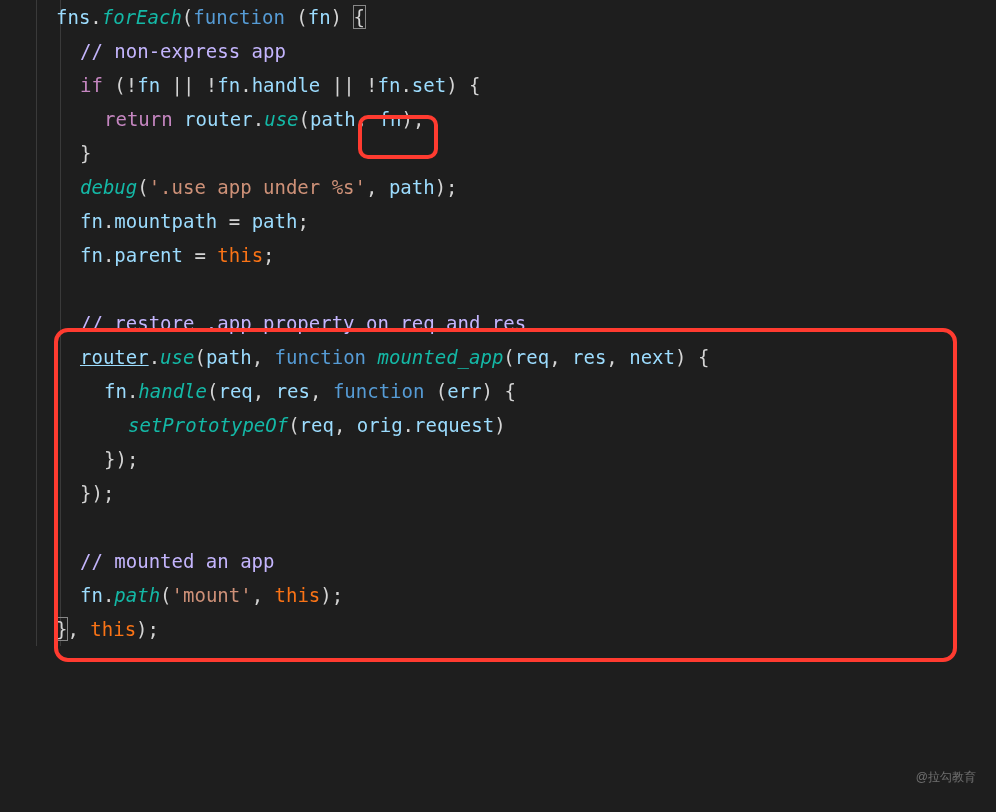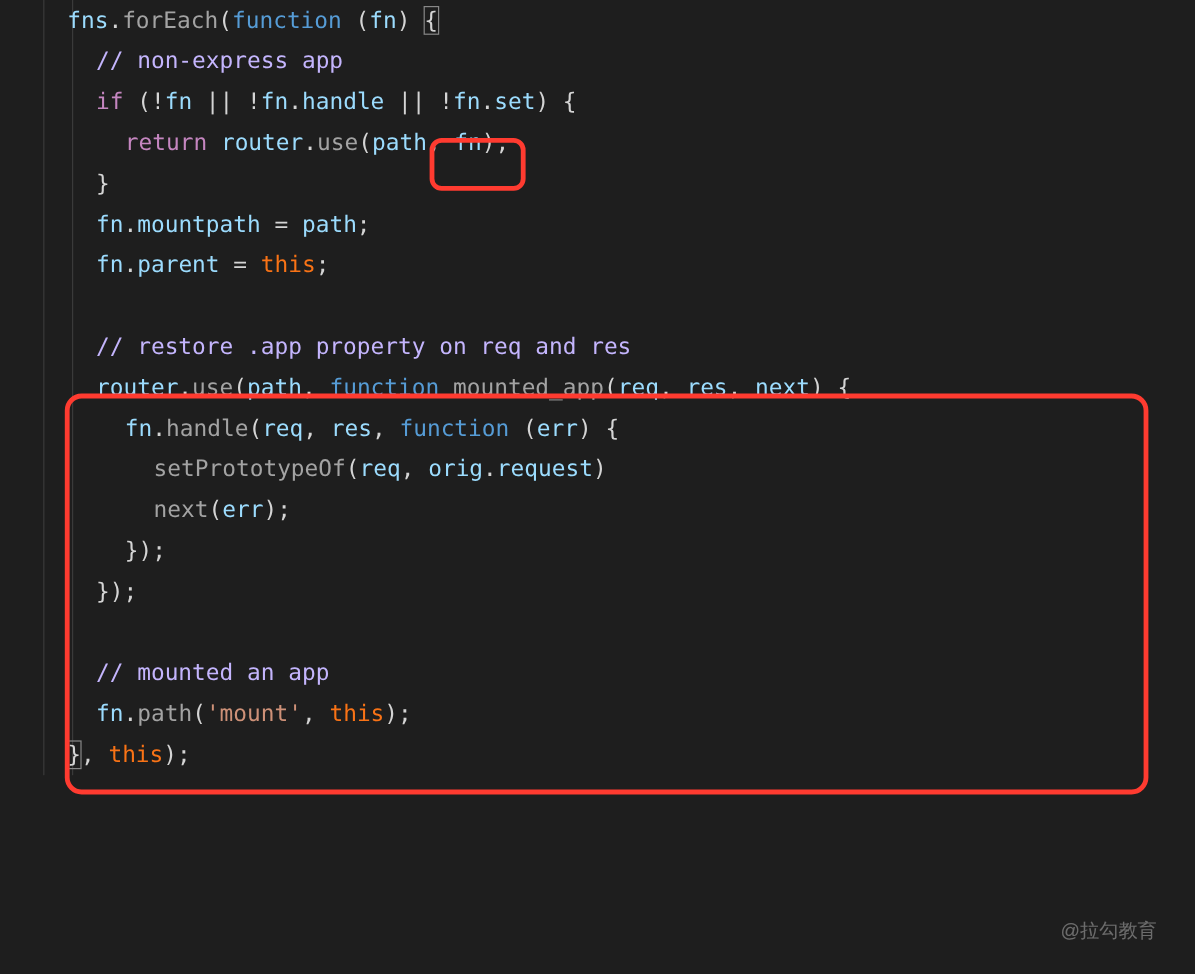--- a/index.html
+++ b/index.html
@@ -19,21 +19,21 @@
     padding: 0 0 0 8px;
     position: relative;
   }
   .line {
     white-space: pre;
     position: relative;
     padding-left: 6px;
   }
   .kw      { color: #c586c0; }
   .kw2     { color: #569cd6; }
-  .fn      { color: #a3a3a3; }
+  .fn      { color: #14b8a6; font-style: italic; }
   .var     { color: #9cdcfe; }
   .prop    { color: #9cdcfe; }
   .str     { color: #ce9178; }
   .cmt     { color: #c4b5fd; }
   .this    { color: #f97316; }
   .link    { text-decoration: underline; }
   .bracket-hl {
     border: 1px solid #888;
     margin: -1px;
     padding: 0;
@@ -53,24 +53,24 @@
     border: 4px solid #ff3b30;
     border-radius: 14px;
     left: 54px;
     top: 328px;
     width: 903px;
     height: 334px;
     pointer-events: none;
   }
   .watermark {
     position: absolute;
-    right: 32px;
+    right: 20px;
     bottom: 18px;
     color: rgba(255,255,255,0.35);
-    font-size: 16px;
+    font-size: 12px;
     font-family: sans-serif;
     text-align: right;
   }
   .i1 { padding-left: 48px; }
   .i2 { padding-left: 72px; }
   .i3 { padding-left: 96px; }
   .i4 { padding-left: 120px; }
   .guide {
     position:absolute;
     top:0;bottom:0;width:0;
@@ -87,38 +87,38 @@
   <div class="line i1"><span class="var">fns</span><span>.</span><span class="fn">forEach</span><span>(</span><span class="kw2">function</span><span> (</span><span class="var">fn</span><span>) </span><span class="bracket-hl">{</span></div>
 
   <div class="line i2"><span class="cmt">// non-express app</span></div>
 
   <div class="line i2"><span class="kw">if</span><span> (!</span><span class="var">fn</span><span> || !</span><span class="var">fn</span><span>.</span><span class="prop">handle</span><span> || !</span><span class="var">fn</span><span>.</span><span class="prop">set</span><span>) {</span></div>
 
   <div class="line i3"><span class="kw">return</span><span> </span><span class="var">router</span><span>.</span><span class="fn">use</span><span>(</span><span class="var">path</span><span>, </span><span class="var">fn</span><span>);</span></div>
 
   <div class="line i2"><span>}</span></div>
 
+  <div class="line i2"><span class="fn">debug</span><span>(</span><span class="str">'.use app under %s'</span><span>, </span><span class="var">path</span><span>);</span></div>
 
   <div class="line i2"><span class="var">fn</span><span>.</span><span class="prop">mountpath</span><span> = </span><span class="var">path</span><span>;</span></div>
 
   <div class="line i2"><span class="var">fn</span><span>.</span><span class="prop">parent</span><span> = </span><span class="this">this</span><span>;</span></div>
 
   <div class="line">&nbsp;</div>
 
   <div class="line i2"><span class="cmt">// restore .app property on req and res</span></div>
 
   <div class="line i2"><span class="var link">router</span><span>.</span><span class="fn">use</span><span>(</span><span class="var">path</span><span>, </span><span class="kw2">function</span><span> </span><span class="fn">mounted_app</span><span>(</span><span class="var">req</span><span>, </span><span class="var">res</span><span>, </span><span class="var">next</span><span>) {</span></div>
 
 
   <div class="line i3"><span class="var">fn</span><span>.</span><span class="fn">handle</span><span>(</span><span class="var">req</span><span>, </span><span class="var">res</span><span>, </span><span class="kw2">function</span><span> (</span><span class="var">err</span><span>) {</span></div>
 
   <div class="line i4"><span class="fn">setPrototypeOf</span><span>(</span><span class="var">req</span><span>, </span><span class="var">orig</span><span>.</span><span class="prop">request</span><span>)</span></div>
 
 
-  <div class="line i4"><span class="fn">next</span><span>(</span><span class="var">err</span><span>);</span></div>
 
   <div class="line i3"><span>});</span></div>
 
   <div class="line i2"><span>});</span></div>
 
   <div class="line">&nbsp;</div>
 
   <div class="line i2"><span class="cmt">// mounted an app</span></div>
 
   <div class="line i2"><span class="var">fn</span><span>.</span><span class="fn">path</span><span>(</span><span class="str">'mount'</span><span>, </span><span class="this">this</span><span>);</span></div>

